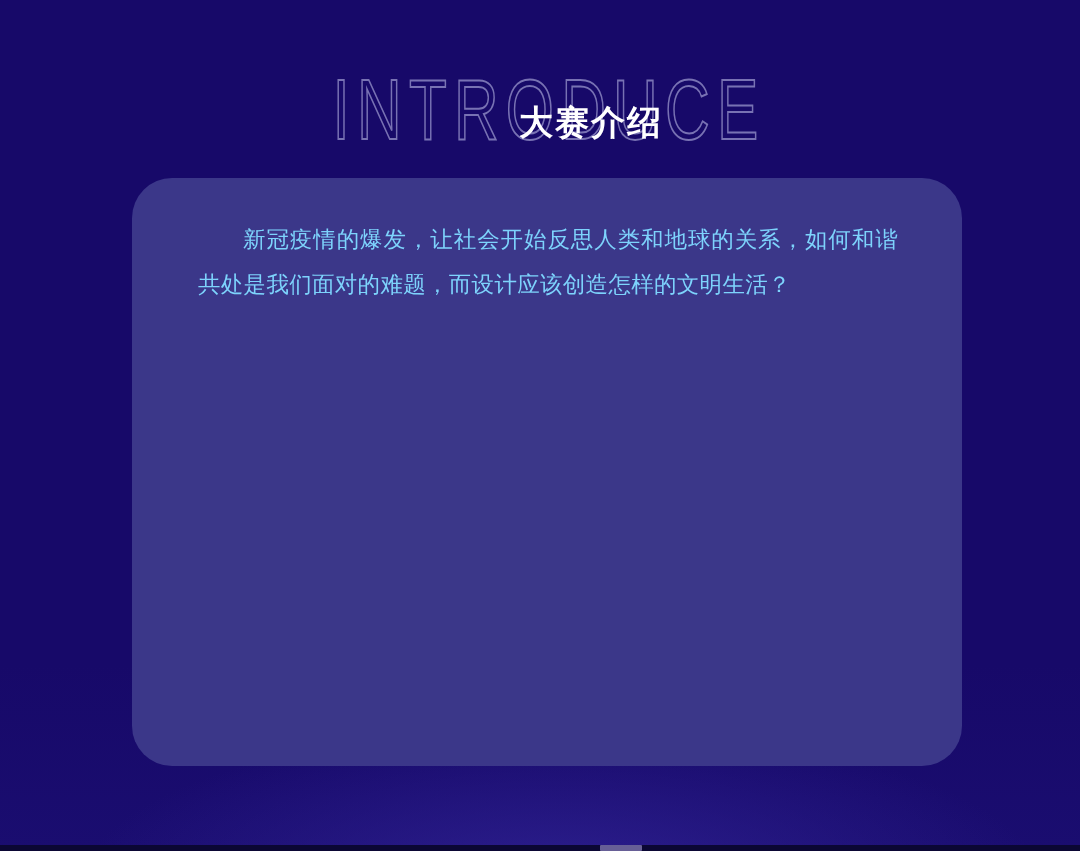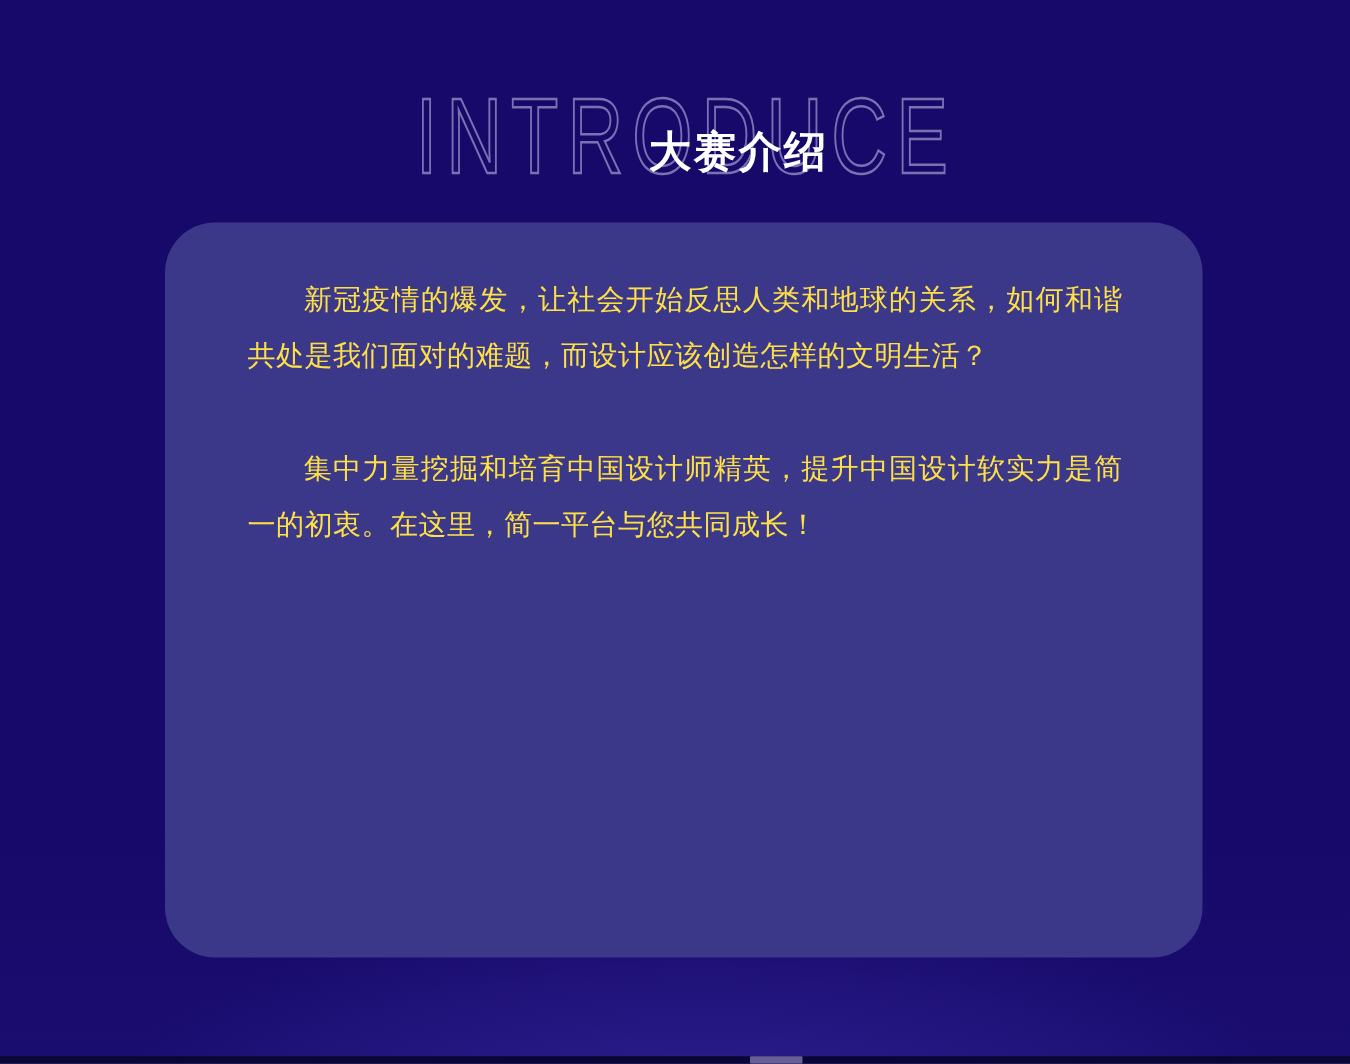--- a/index.html
+++ b/index.html
@@ -63,21 +63,21 @@
     width: 830px;
     height: 588px;
     background: #3b3789;
     border-radius: 40px;
     padding: 39px 64px 0 66px;
   }
   .intro-card p {
     font-size: 22.5px;
     line-height: 45px;
     letter-spacing: 0.3px;
-    color: #fde047;
+    color: #7dd3fc;
     text-indent: 2em;
     margin-bottom: 45px;
     text-align: justify;
   }
 
   
   .bottom-bar {
     position: absolute;
     left: 0;
     bottom: 0;
@@ -100,20 +100,19 @@
 
 <div class="page">
 
   <div class="header">
     <div class="header-word">INTRODUCE</div>
     <h1 class="header-title">大赛介绍</h1>
   </div>
 
   <div class="intro-card">
     <p>新冠疫情的爆发，让社会开始反思人类和地球的关系，如何和谐共处是我们面对的难题，而设计应该创造怎样的文明生活？</p>
-    <p>集中力量挖掘和培育中国设计师精英，提升中国设计软实力是简一的初衷。在这里，简一平台与您共同成长！</p>
   </div>
 
   <div class="bottom-bar">
     <div class="bottom-bar-thumb"></div>
   </div>
 
 </div>
 
 </body></html>

